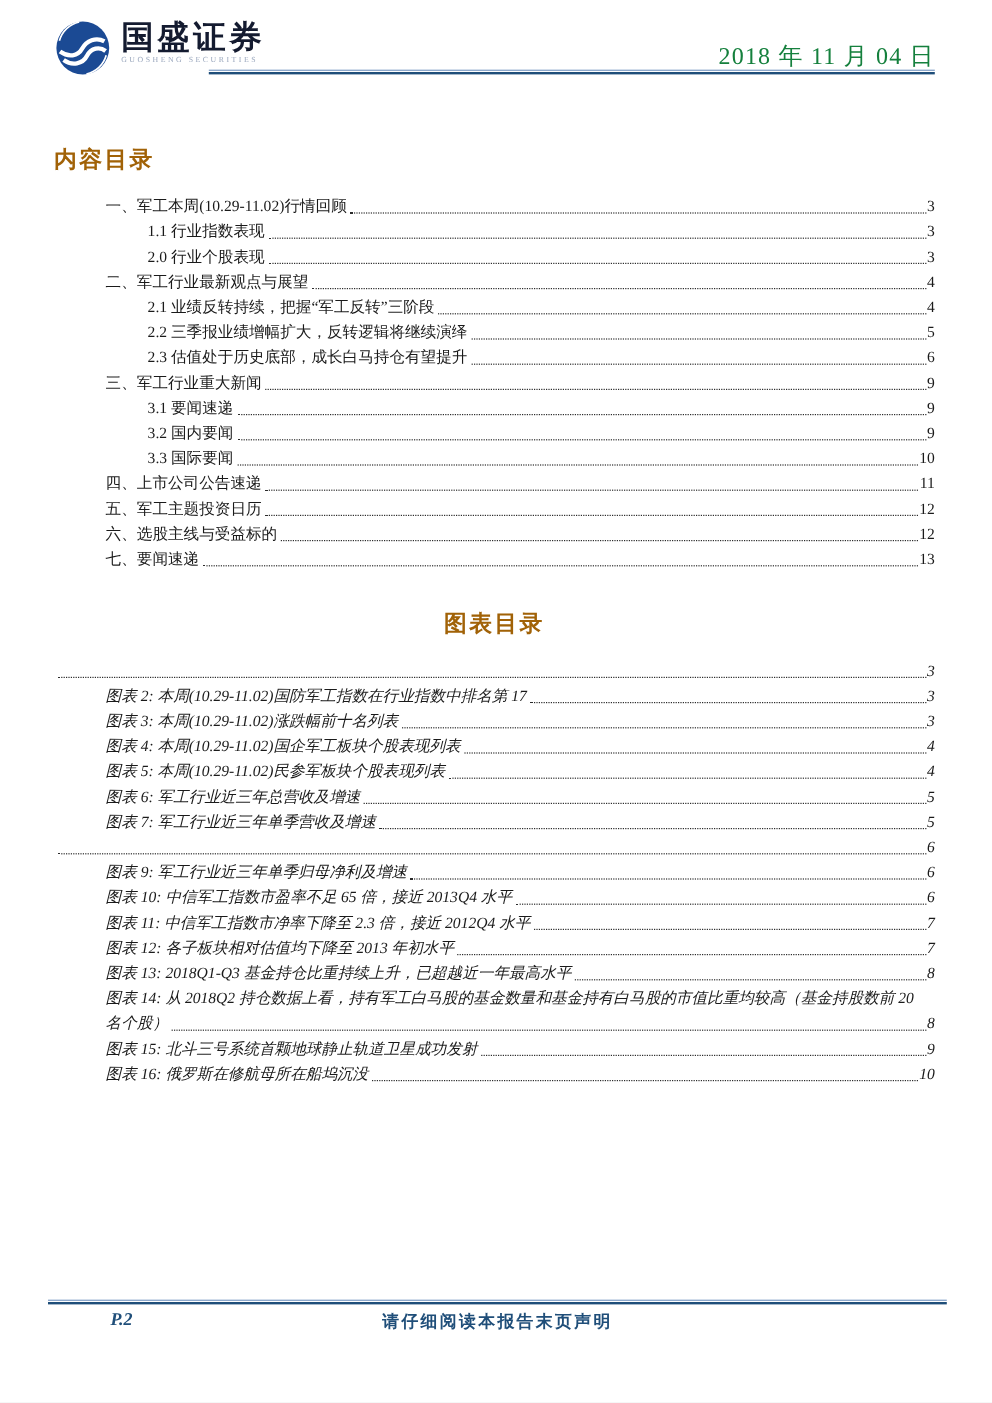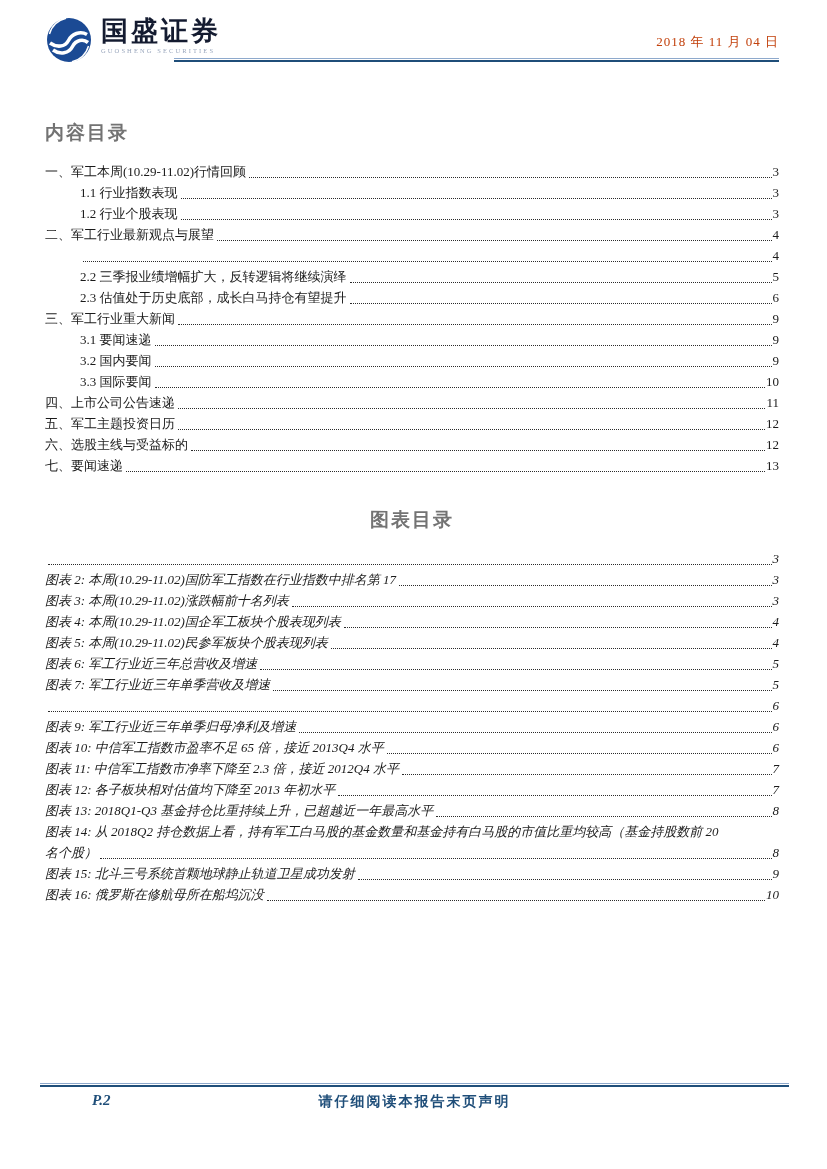--- a/index.html
+++ b/index.html
@@ -8,35 +8,35 @@
     width:827px; height:1169px; margin:0 auto; position:relative;
     background:#ffffff; overflow:hidden;
     font-family:"Liberation Serif", serif; color:#1a1a1a;padding-left:40px;
   }
 
   
   .brand { position:absolute; left:46px; top:17px; display:flex; gap:9px; align-items:flex-start; }
   .logo { width:46px; height:46px; flex:0 0 auto; }
   .brand-name { font-size:27px; font-weight:bold; color:#141b30; letter-spacing:3px; line-height:1.05; }
   .brand-sub { font-size:6.5px; color:#9aa7bd; letter-spacing:2.1px; margin-top:2px; white-space:nowrap; }
-  .report-date { position:absolute; right:48px; top:33px; font-size:13px; color:#c2410c; letter-spacing:1px; }
+  .report-date { position:absolute; right:48px; top:33px; font-size:20px; color:#15803d; letter-spacing:1px; }
   .header-rule {
     position:absolute; left:174px; right:48px; top:58px; height:4px;
     background:linear-gradient(to bottom, #8ea9cc 0 1px, #ffffff 1px 2px, #1f4e79 2px 100%);
   }
 
   
   main { position:absolute; left:45px; right:48px; top:120px; }
   .sec-title {
-    font-size:19px; font-weight:bold; color:#737373;
+    font-size:19px; font-weight:bold; color:#a16207;
     margin:0 0 15px 0; letter-spacing:2px;
   }
   .sec-title.fig { margin-top:31px;text-align:center; }
   .row { display:flex; align-items:flex-end; line-height:21px; font-size:13px; }
-  .row .t { flex:0 1 auto; }
+  .row .t { flex:0 1 auto;margin-left:43px; }
   .row .leader { flex:1 1 auto; min-width:10px; border-bottom:1.6px dotted #2b2b2b; margin:0 1px 4px 3px; }
   .row .pg { flex:0 0 auto; font-size:13px; }
   .row.lvl2 { padding-left:35px; }
   .row.fig-row { font-style:italic; }
 
   
   footer { position:absolute; left:40px; right:38px; top:1083px; height:40px; }
   .footer-rule { height:4px; background:linear-gradient(to bottom, #8ea9cc 0 1px, #ffffff 1px 1.6px, #1f4e79 1.6px 100%); }
   .page-label {
     position:absolute; left:8px; top:9px; color:#1f4e79;
@@ -77,30 +77,31 @@
     <span class="t">一、军工本周(10.29-11.02)行情回顾</span>
     <span class="leader"></span>
     <span class="pg">3</span>
   </div>
         <div class="row lvl2">
     <span class="t">1.1 行业指数表现</span>
     <span class="leader"></span>
     <span class="pg">3</span>
   </div>
         <div class="row lvl2">
-    <span class="t">1.2 行业个股表现</span>
+    <span class="t">2.0 行业个股表现</span>
     <span class="leader"></span>
     <span class="pg">3</span>
   </div>
         <div class="row">
     <span class="t">二、军工行业最新观点与展望</span>
     <span class="leader"></span>
     <span class="pg">4</span>
   </div>
         <div class="row lvl2">
+    <span class="t">2.1 业绩反转持续，把握“军工反转”三阶段</span>
     <span class="leader"></span>
     <span class="pg">4</span>
   </div>
         <div class="row lvl2">
     <span class="t">2.2 三季报业绩增幅扩大，反转逻辑将继续演绎</span>
     <span class="leader"></span>
     <span class="pg">5</span>
   </div>
         <div class="row lvl2">
     <span class="t">2.3 估值处于历史底部，成长白马持仓有望提升</span>

